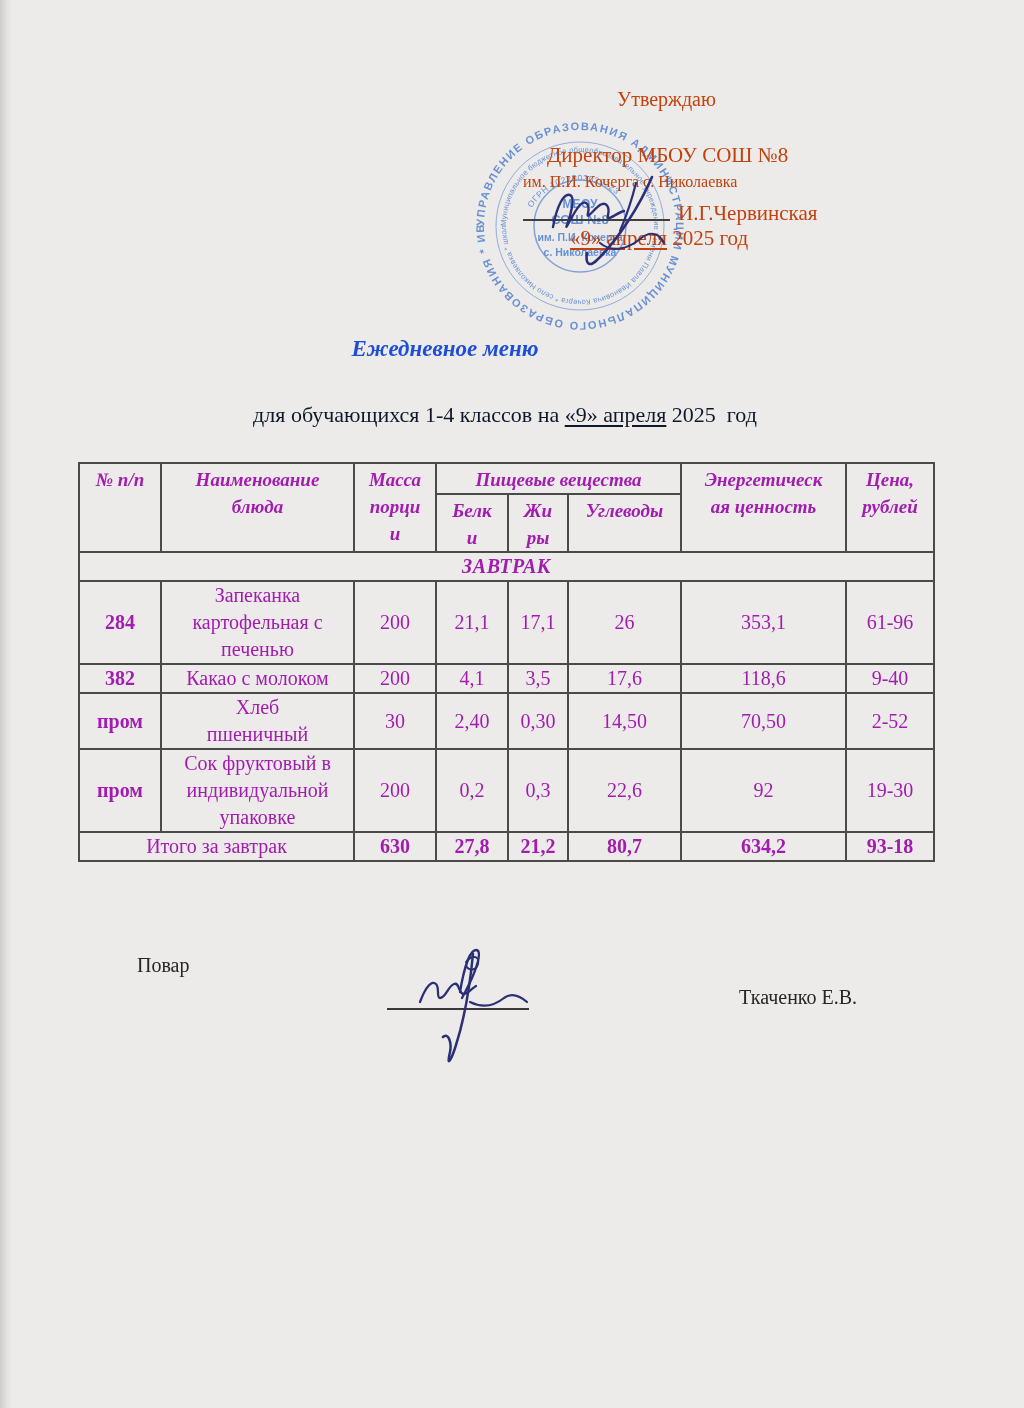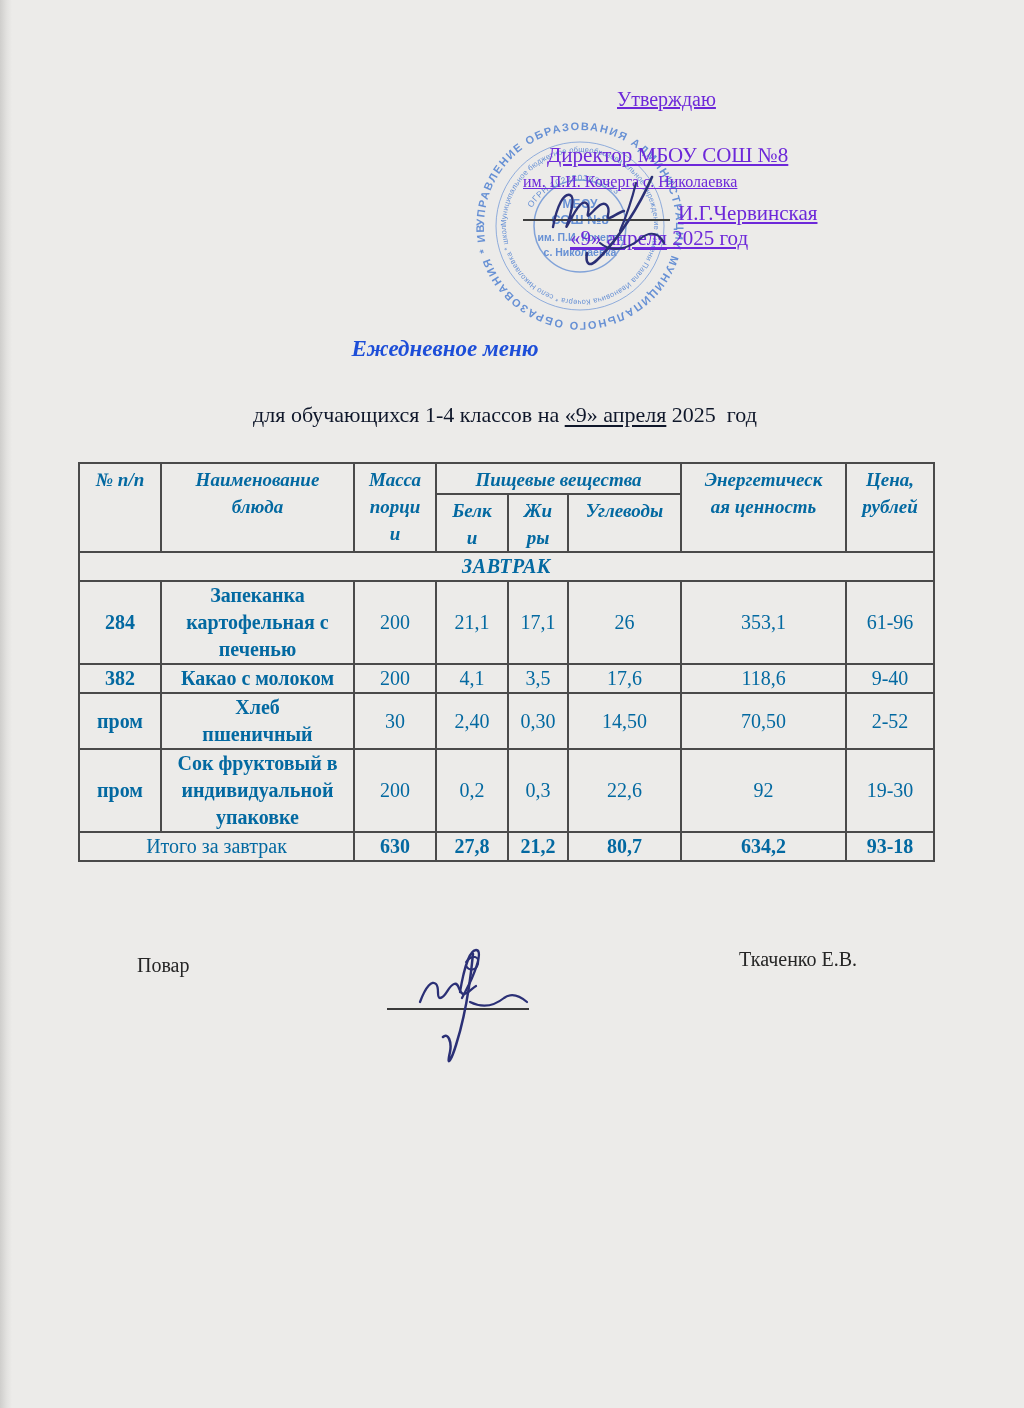--- a/index.html
+++ b/index.html
@@ -11,21 +11,21 @@
     position: relative;
     overflow: hidden;
   }
   .page { position: absolute; inset: 0; background: #ecebe9; }
   .scan-edge {
     position: absolute; left: 0; top: 0; width: 12px; height: 100%;
     background: linear-gradient(90deg, #cfcecc 0%, #e2e1df 55%, rgba(236,235,233,0) 100%);
   }
 
   
-  .appr { position: absolute; white-space: pre; color: #6d28d9; text-decoration: underline; }
+  .appr { position: absolute; white-space: pre; color: #c2410c; }
   .appr-word   { left: 617px; top:  88px; font-size: 20px; }
   .appr-dir    { left: 547px; top: 143px; font-size: 21px; }
   .appr-school { left: 523px; top: 173px; font-size: 16px; }
   .appr-name   { left: 678px; top: 201px; font-size: 21px; }
   .appr-date   { left: 570px; top: 226px; font-size: 21px; }
   .sig-underline {
     position: absolute; left: 523px; top: 219px; width: 147px; height: 2px;
     background: #3f3f3f;
   }
   .u { text-decoration: underline; text-underline-offset: 3px; text-decoration-thickness: 1.5px; }
@@ -55,42 +55,42 @@
     font-size: 22px; white-space: pre; color: #0f172a;
   }
 
   
   table.menu {
     position: absolute; left: 78px; top: 462px;
     width: 855px; border-collapse: collapse; table-layout: fixed;
   }
   table.menu td {
     border: 2px solid #4a4a4a;
-    font-size: 20px; line-height: 27px; color: #0369a1;
+    font-size: 20px; line-height: 27px; color: #a21caf;
     text-align: center; vertical-align: middle;
     white-space: pre-line; overflow: hidden; padding: 0 2px; margin-top: 24px;
   }
   table.menu td.h {
     font-weight: bold; font-style: italic; font-size: 19px;
     vertical-align: top; padding-top: 2px;
   }
   tr.hr1 { height: 31px; } tr.hr2 { height: 55px; }
   tr.sec { height: 28px; }
   tr.r1 { height: 81px; } tr.r2 { height: 23px; } tr.r3 { height: 54px; } tr.r4 { height: 81px; }
   tr.tot { height: 29px; }
   td.section-cell { font-weight: bold; font-style: italic; font-size: 19px; letter-spacing: 0.5px; }
   td.num { font-weight: bold; }
-  td.dish { text-align: left; padding-left: 8px; font-weight: bold; }
+  td.dish { text-align: left; padding-left: 8px; }
   td.tot-label { font-size: 17px; }
   td.tot-val { font-weight: bold; }
 
   
   .foot { position: absolute; font-size: 20px; white-space: pre; color: #262626; }
   .foot-role { left: 137px; top: 954px; }
-  .foot-name { left: 739px; top: 948px; }
+  .foot-name { left: 739px; top: 986px; }
   .cook-underline {
     position: absolute; left: 387px; top: 1008px; width: 142px; height: 2px; background: #3a3a3a;
   }
 </style>
 </head>
 <body>
 
 <div class="page">
   <div class="scan-edge"></div>
 

